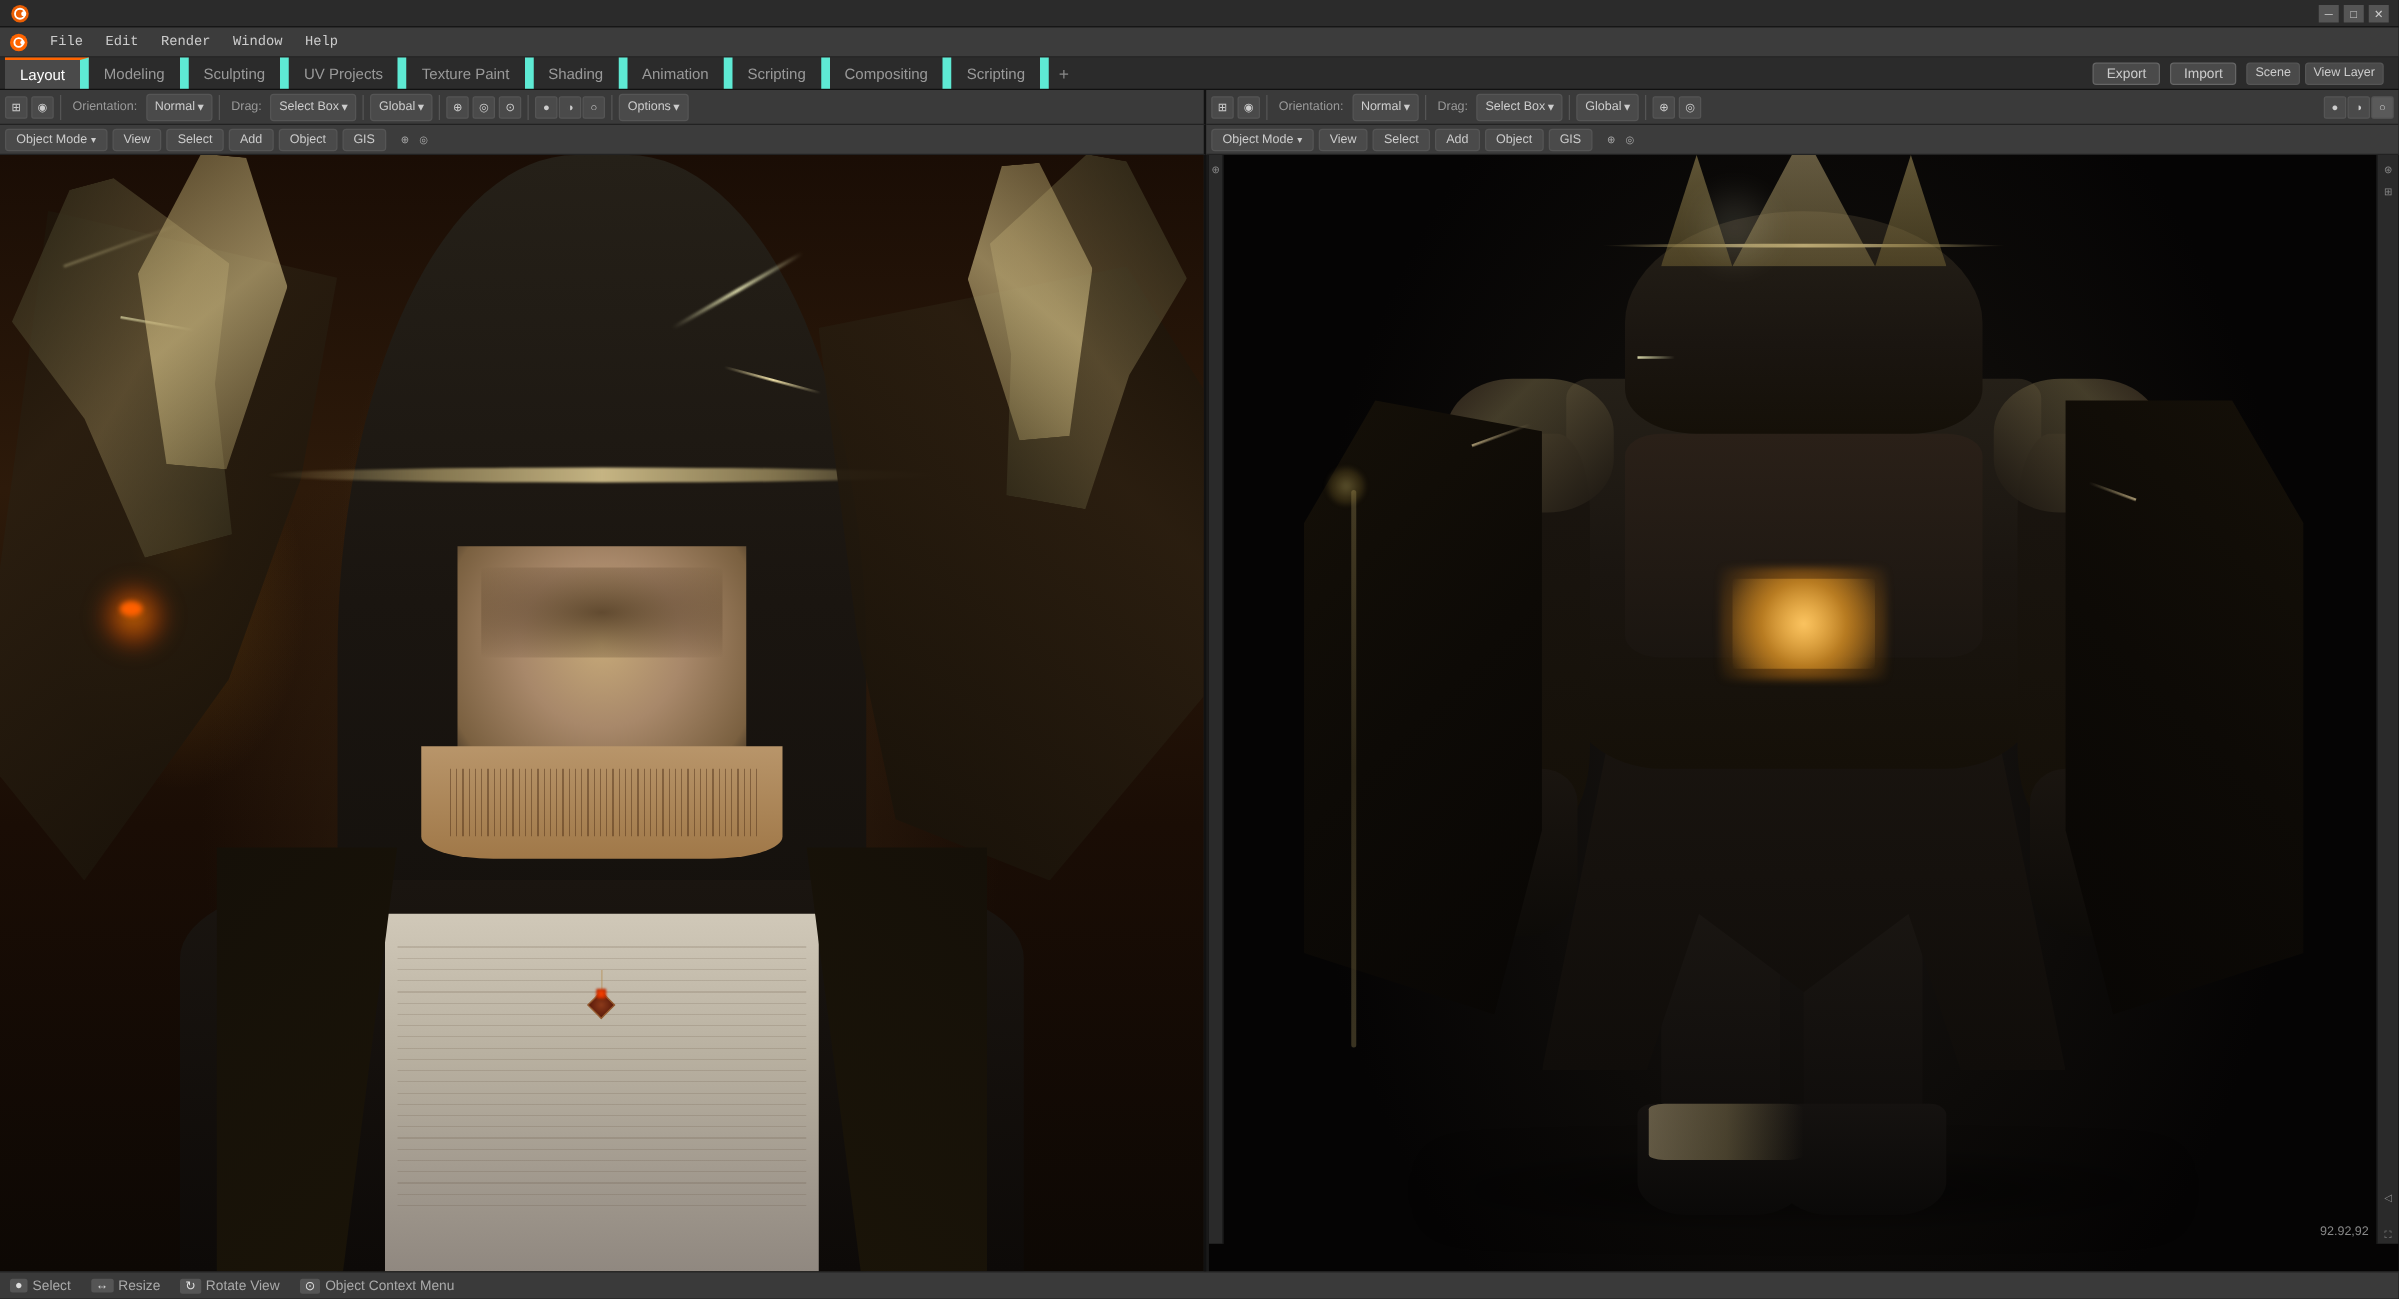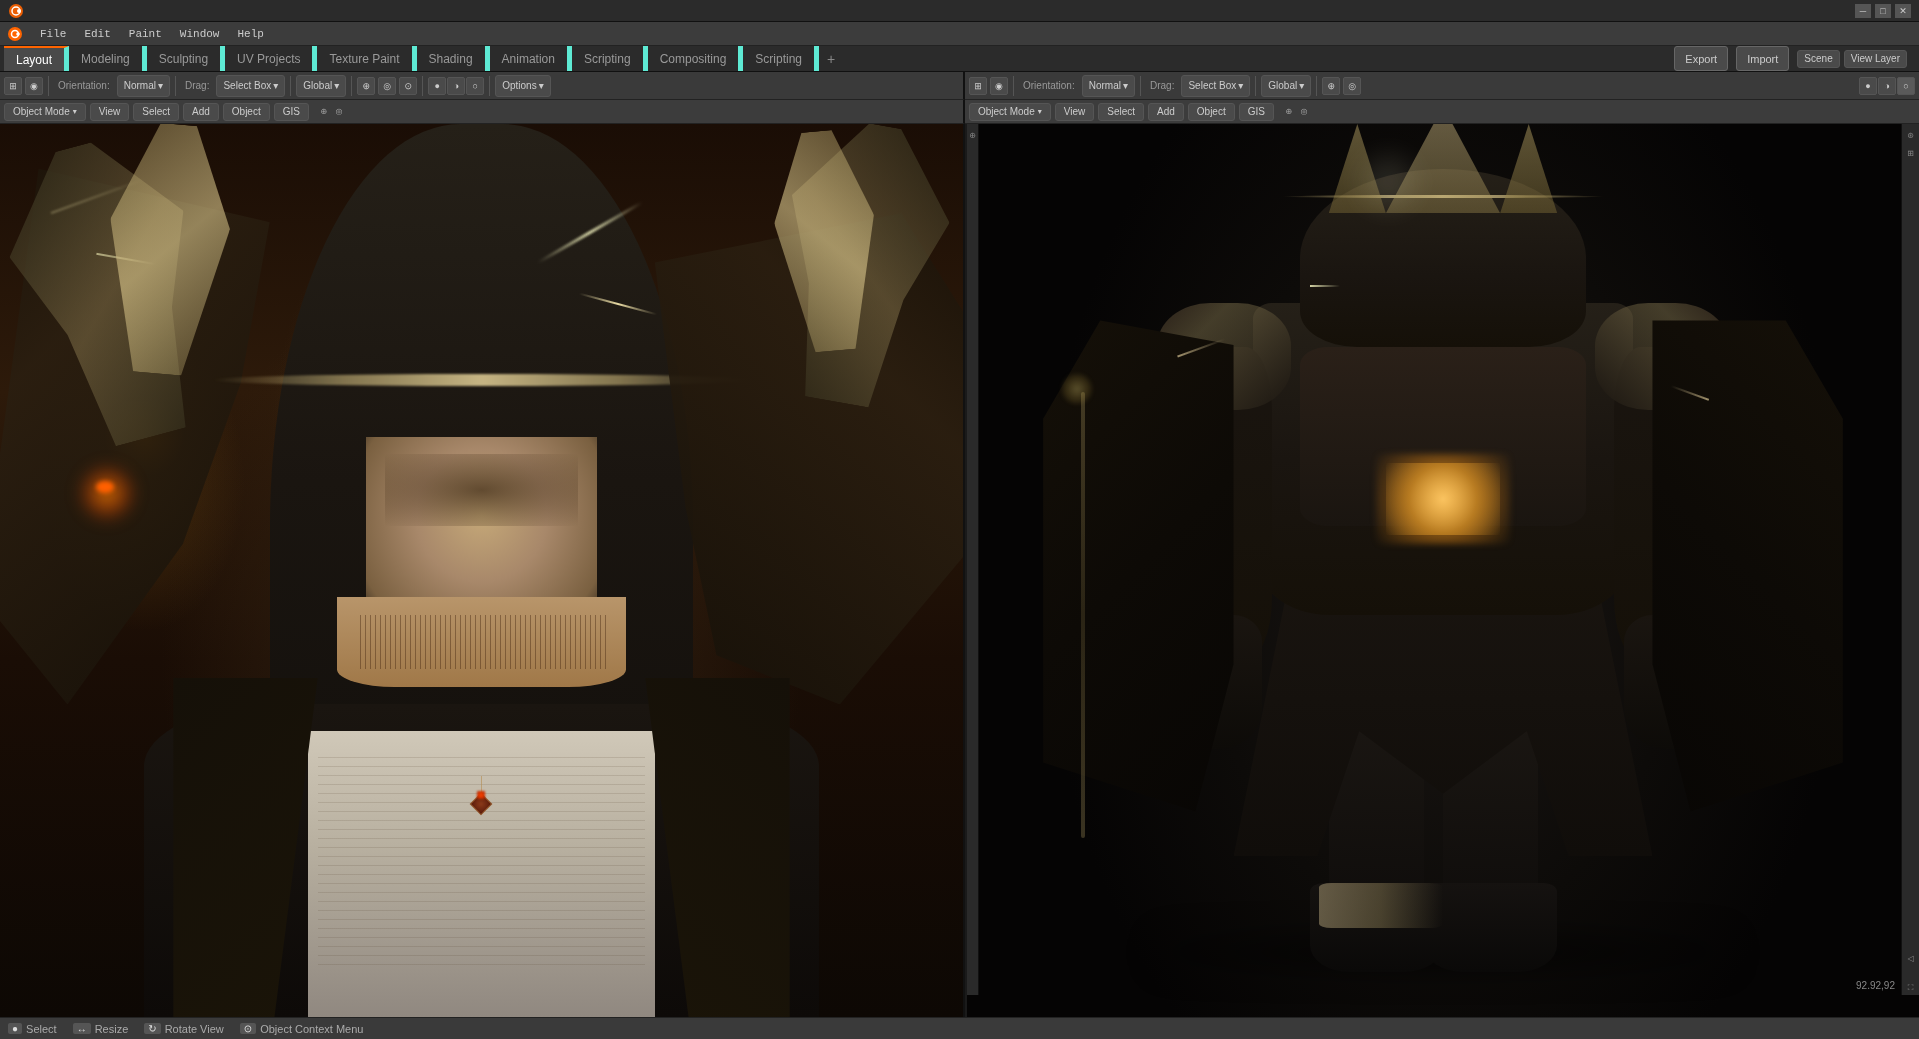--- a/index.html
+++ b/index.html
@@ -89,38 +89,39 @@
       border-bottom: 1px solid #111;
       padding: 0 4px;
     }
     .workspace-tab {
       padding: 0 12px;
       display: flex;
       align-items: center;
       cursor: pointer;
       font-size: 12px;
       color: #999;
-      border-right: 5px solid #5eead4;
+      border-right: 7px solid #5eead4;
     }
     .workspace-tab.active {
       background: #4a4a4a;
       color: #fff;
       border-top: 2px solid #ff6400;
     }
     .workspace-tab-add {
       padding: 0 8px;
       display: flex;
       align-items: center;
       cursor: pointer;
       color: #888;
       font-size: 14px;
     }
     .workspace-right {
       margin-left: auto;
       display: flex;
+      align-items: center;
       gap: 8px;
       padding-right: 8px;
     }
     .export-btn, .import-btn {
       padding: 2px 10px;
       background: #4a4a4a;
       border: 1px solid #666;
       border-radius: 3px;
       cursor: pointer;
       font-size: 11px;
@@ -385,21 +386,21 @@
 <div id="menubar">
   <div class="blender-logo">
     <svg width="16" height="16" viewBox="0 0 16 16">
       <circle cx="8" cy="8" r="7" fill="#ff6400"></circle>
       <circle cx="8" cy="8" r="3.5" fill="none" stroke="#fff" stroke-width="1.5"></circle>
       <circle cx="11" cy="8" r="1.8" fill="#fff"></circle>
     </svg>
   </div>
   <div class="menu-item">File</div>
   <div class="menu-item">Edit</div>
-  <div class="menu-item">Paint</div>
+  <div class="menu-item">Render</div>
   <div class="menu-item">Window</div>
   <div class="menu-item">Help</div>
 </div>
 
 <div id="workspace-tabs">
   <div class="workspace-tab active">Layout</div>
   <div class="workspace-tab">Modeling</div>
   <div class="workspace-tab">Sculpting</div>
   <div class="workspace-tab">UV Projects</div>
   <div class="workspace-tab">Texture Paint</div>

